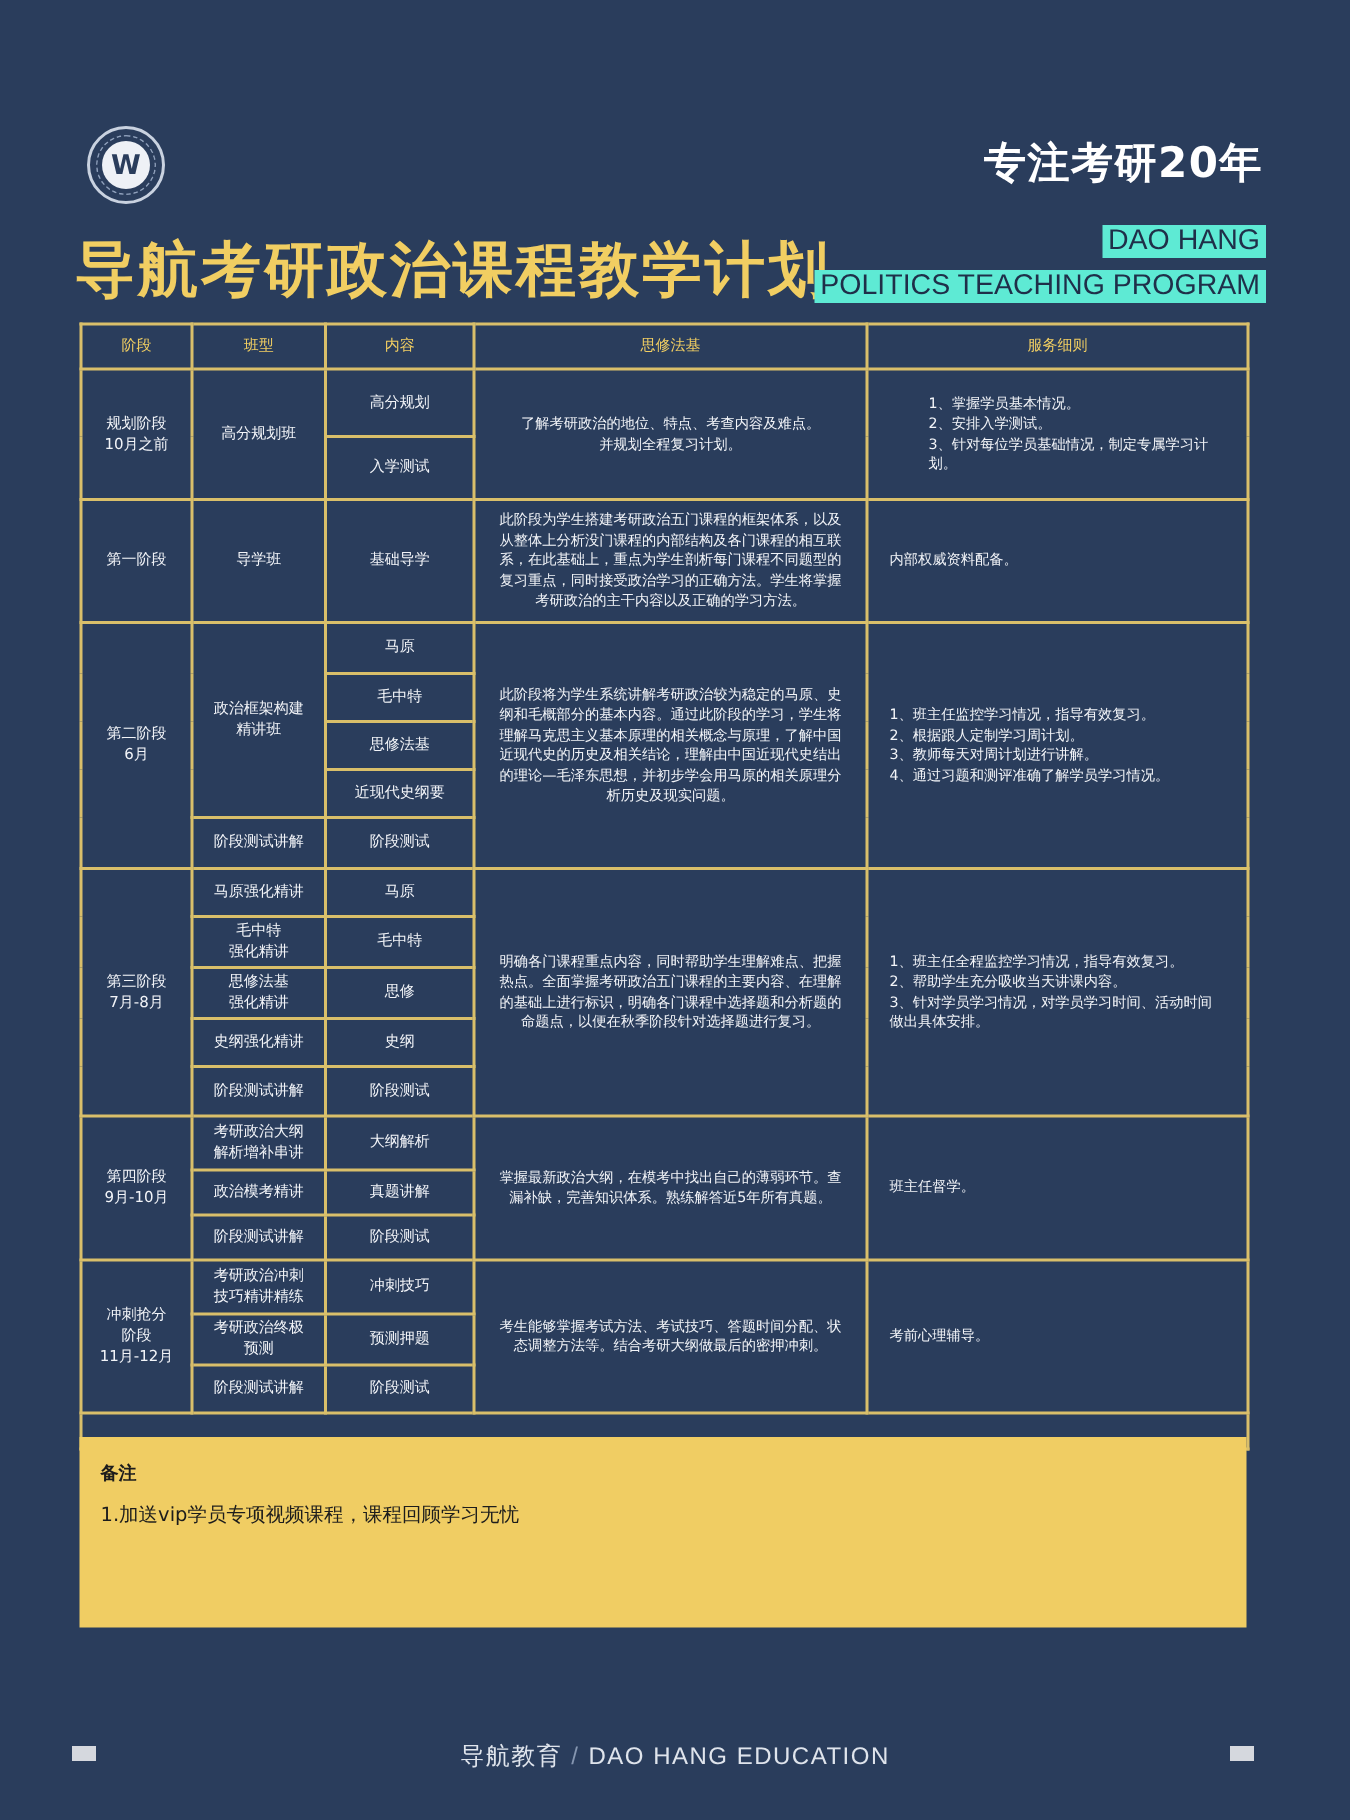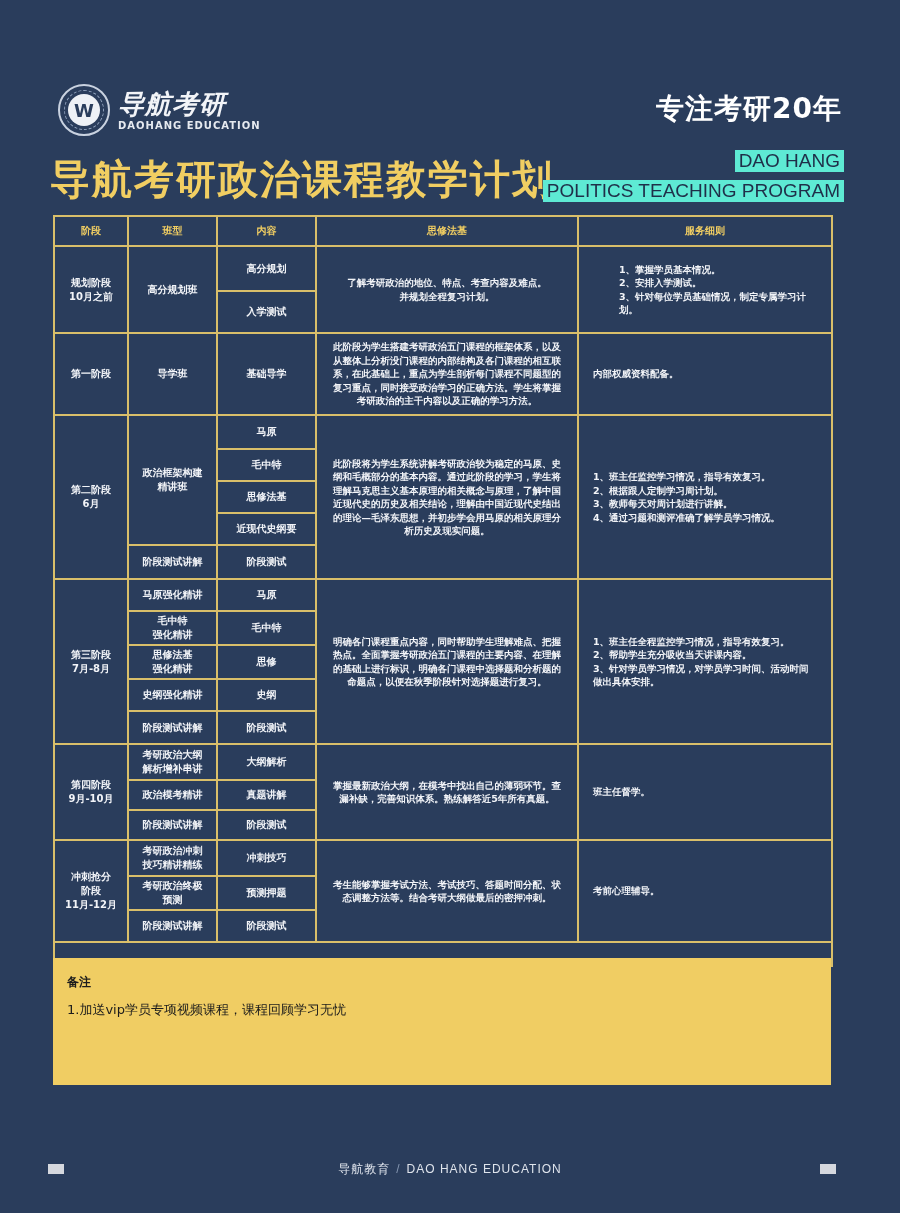--- a/index.html
+++ b/index.html
@@ -16,46 +16,42 @@
 
   .slogan { position: absolute; right: 58px; top: 90px; font-size: 28px; font-weight: bold; color: #ffffff; letter-spacing: 1px; }
 
   .main-title { position: absolute; left: 50px; top: 152px; font-size: 40px; font-weight: bold; color: #f1ce62; letter-spacing: 2px; }
 
   .en-tag { position: absolute; background: #5eead4; color: #1f2f49; font-family: "Liberation Sans", sans-serif; font-size: 19px; padding: 0 4px; line-height: 22px; }
   .en-tag.t1 { right: 56px; top: 150px; }
   .en-tag.t2 { right: 56px; top: 180px; }
 
   table.plan { position: absolute; left: 53px; top: 215px; width: 778px; border-collapse: collapse; table-layout: fixed; }
-  table.plan td, table.plan th { border: 2px solid #d9bf6a; text-align: center; vertical-align: middle; font-size: 10px; line-height: 14px; font-weight: bold; color: #f2f4f8; padding: 2px 4px; }
+  table.plan td, table.plan th { border: 2px solid #d9bf6a; text-align: center; vertical-align: middle; font-size: 10px; line-height: 14px; font-weight: normal; color: #f2f4f8; padding: 2px 4px; }
   table.plan th { color: #f1ce62; height: 30px; font-size: 10px; }
   table.plan td.goal { font-size: 9.5px; line-height: 13.5px; padding: 4px 14px; }
   table.plan td.svc { text-align: left; font-size: 9.5px; line-height: 13.5px; padding: 4px 14px; }
   table.plan tr.spacer td { height: 24px; border-left: 2px solid #d9bf6a; border-right: 2px solid #d9bf6a; }
 
   .notes { position: absolute; left: 53px; top: 958px; width: 778px; height: 127px; background: #f0cd63; padding: 16px 14px; color: #1c1c1c; }
   .notes-title { font-size: 12px; font-weight: bold; margin-bottom: 10px; }
   .notes-item { font-size: 13px; }
 
-  .footer { position: absolute; left: 0; width: 900px; top: 1161px; text-align: center; color: #dfe4ec; font-size: 12px; letter-spacing: 1px; font-family: "Liberation Sans", sans-serif; }
+  .footer { position: absolute; left: 0; width: 900px; top: 1161px; text-align: center; color: #dfe4ec; font-size: 16px; letter-spacing: 1px; font-family: "Liberation Sans", sans-serif; }
   .footer .slash { color: #8596b0; margin: 0 6px; }
   .dash { position: absolute; top: 1164px; width: 16px; height: 10px; background: #d5d8de; }
   .dash.left { left: 48px; }
   .dash.right { right: 64px; width: 16px; }
 </style>
 </head>
 <body>
 
 <div class="logo">
   <div class="logo-badge">
     <div class="logo-inner">W</div>
-  </div>
-  <div class="logo-text">
-    <div class="logo-cn">导航考研</div>
-    <div class="logo-en">DAOHANG EDUCATION</div>
   </div>
 </div>
 
 <div class="slogan">专注考研20年</div>
 
 <div class="main-title">导航考研政治课程教学计划</div>
 <div class="en-tag t1">DAO HANG</div>
 <div class="en-tag t2">POLITICS TEACHING  PROGRAM</div>
 
 <table class="plan">

